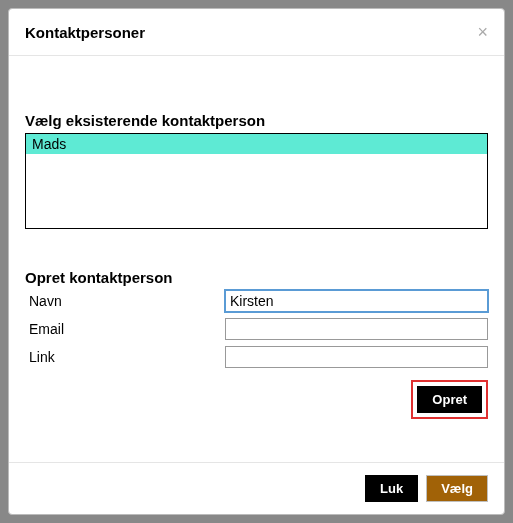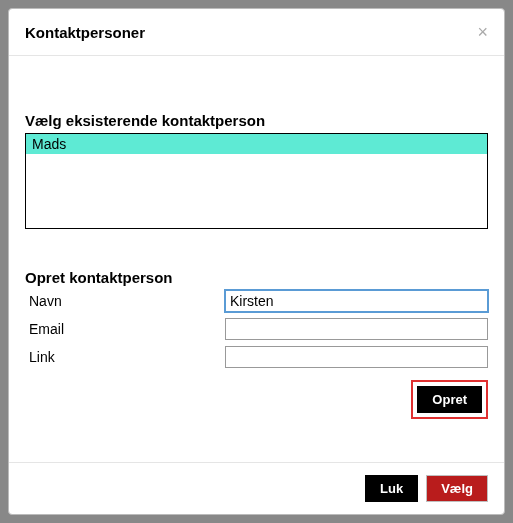--- a/index.html
+++ b/index.html
@@ -114,21 +114,21 @@
       background: #000;
       color: #fff;
       border: 1px solid #000;
       border-radius: 0;
       padding: 5px 14px;
       font-size: 13px;
       font-weight: bold;
       cursor: pointer;
     }
     .btn.disabled {
-      background: #b91c1c;
+      background: #a16207;
       border-color: #bfbfbf;
       color: #fff;
       cursor: default;
     }
     .modal-footer {
       border-top: 1px solid #e5e5e5;
       padding: 12px 16px;
       display: flex;
       justify-content: flex-end;
       gap: 8px;

